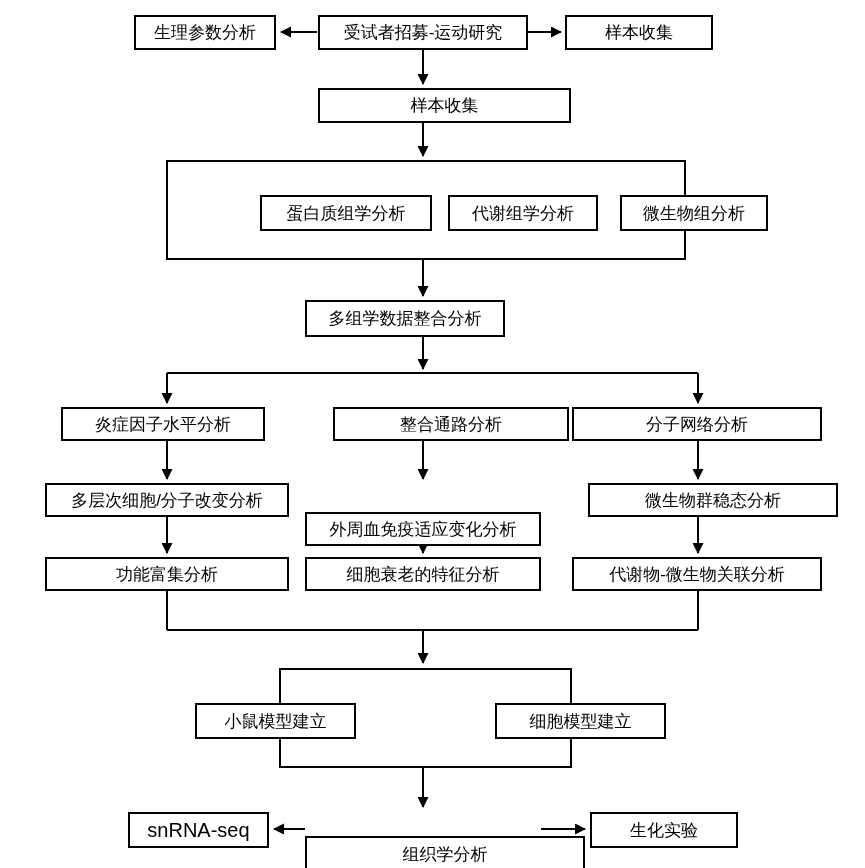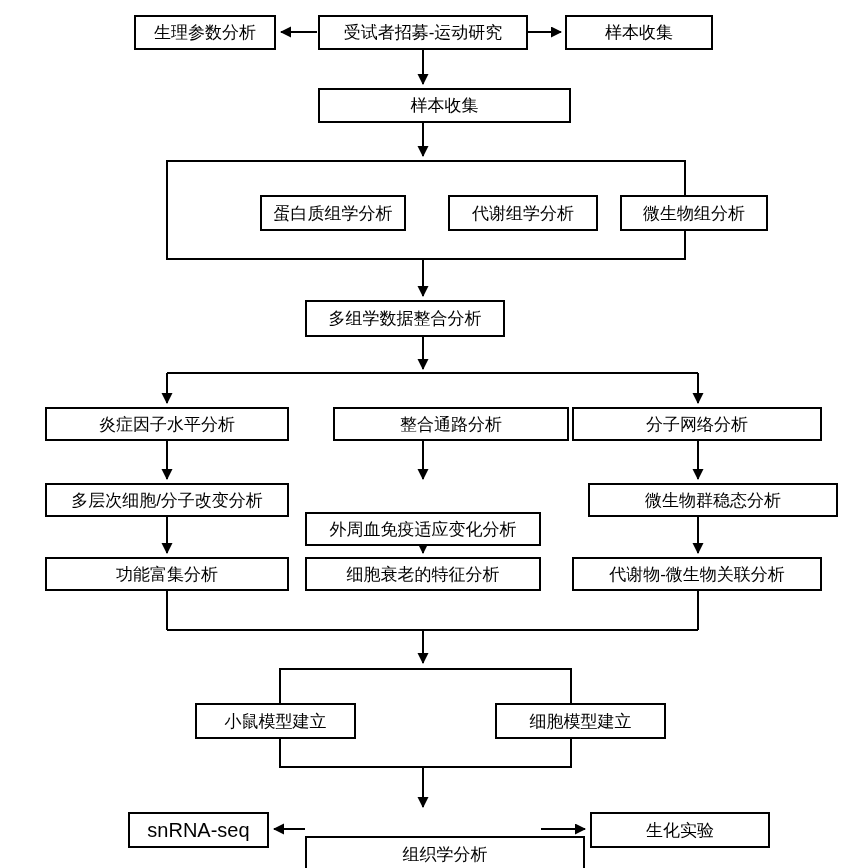--- a/index.html
+++ b/index.html
@@ -96,38 +96,38 @@
 
   <div class="group" style="left:166px; top:160px; width:520px; height:100px;"></div>
   <div class="group" style="left:279px; top:668px; width:293px; height:100px;"></div>
 
   <div class="node" style="left:134px; top:15px; width:142px; height:35px;">生理参数分析</div>
   <div class="node" style="left:318px; top:15px; width:210px; height:35px;">受试者招募-运动研究</div>
   <div class="node" style="left:565px; top:15px; width:148px; height:35px;">样本收集</div>
 
   <div class="node" style="left:318px; top:88px; width:253px; height:35px;">样本收集</div>
 
-  <div class="node" style="left:260px; top:195px; width:146px; height:36px;">蛋白质组学分析</div>
+  <div class="node" style="left:260px; top:195px; width:172px; height:36px;">蛋白质组学分析</div>
   <div class="node" style="left:448px; top:195px; width:150px; height:36px;">代谢组学分析</div>
   <div class="node" style="left:620px; top:195px; width:148px; height:36px;">微生物组分析</div>
 
   <div class="node" style="left:305px; top:300px; width:200px; height:37px;">多组学数据整合分析</div>
 
-  <div class="node" style="left:45px; top:407px; width:244px; height:34px;">炎症因子水平分析</div>
+  <div class="node" style="left:61px; top:407px; width:204px; height:34px;">炎症因子水平分析</div>
   <div class="node" style="left:305px; top:407px; width:236px; height:34px;margin-left:28px;">整合通路分析</div>
   <div class="node" style="left:572px; top:407px; width:250px; height:34px;">分子网络分析</div>
 
   <div class="node" style="left:45px; top:483px; width:244px; height:34px;">多层次细胞/分子改变分析</div>
   <div class="node" style="left:305px; top:483px; width:236px; height:34px;margin-top:29px;">外周血免疫适应变化分析</div>
   <div class="node" style="left:588px; top:483px; width:250px; height:34px;">微生物群稳态分析</div>
 
   <div class="node" style="left:45px; top:557px; width:244px; height:34px;">功能富集分析</div>
   <div class="node" style="left:305px; top:557px; width:236px; height:34px;">细胞衰老的特征分析</div>
   <div class="node" style="left:572px; top:557px; width:250px; height:34px;">代谢物-微生物关联分析</div>
 
   <div class="node" style="left:195px; top:703px; width:161px; height:36px;">小鼠模型建立</div>
   <div class="node" style="left:495px; top:703px; width:171px; height:36px;">细胞模型建立</div>
 
   <div class="node latin" style="left:128px; top:812px; width:141px; height:36px;">snRNA-seq</div>
   <div class="node" style="left:305px; top:836px; width:280px; height:36px;">组织学分析</div>
-  <div class="node" style="left:590px; top:812px; width:180px; height:36px;">生化实验</div>
+  <div class="node" style="left:590px; top:812px; width:148px; height:36px;">生化实验</div>
 
 </div>
 
 </body></html>

